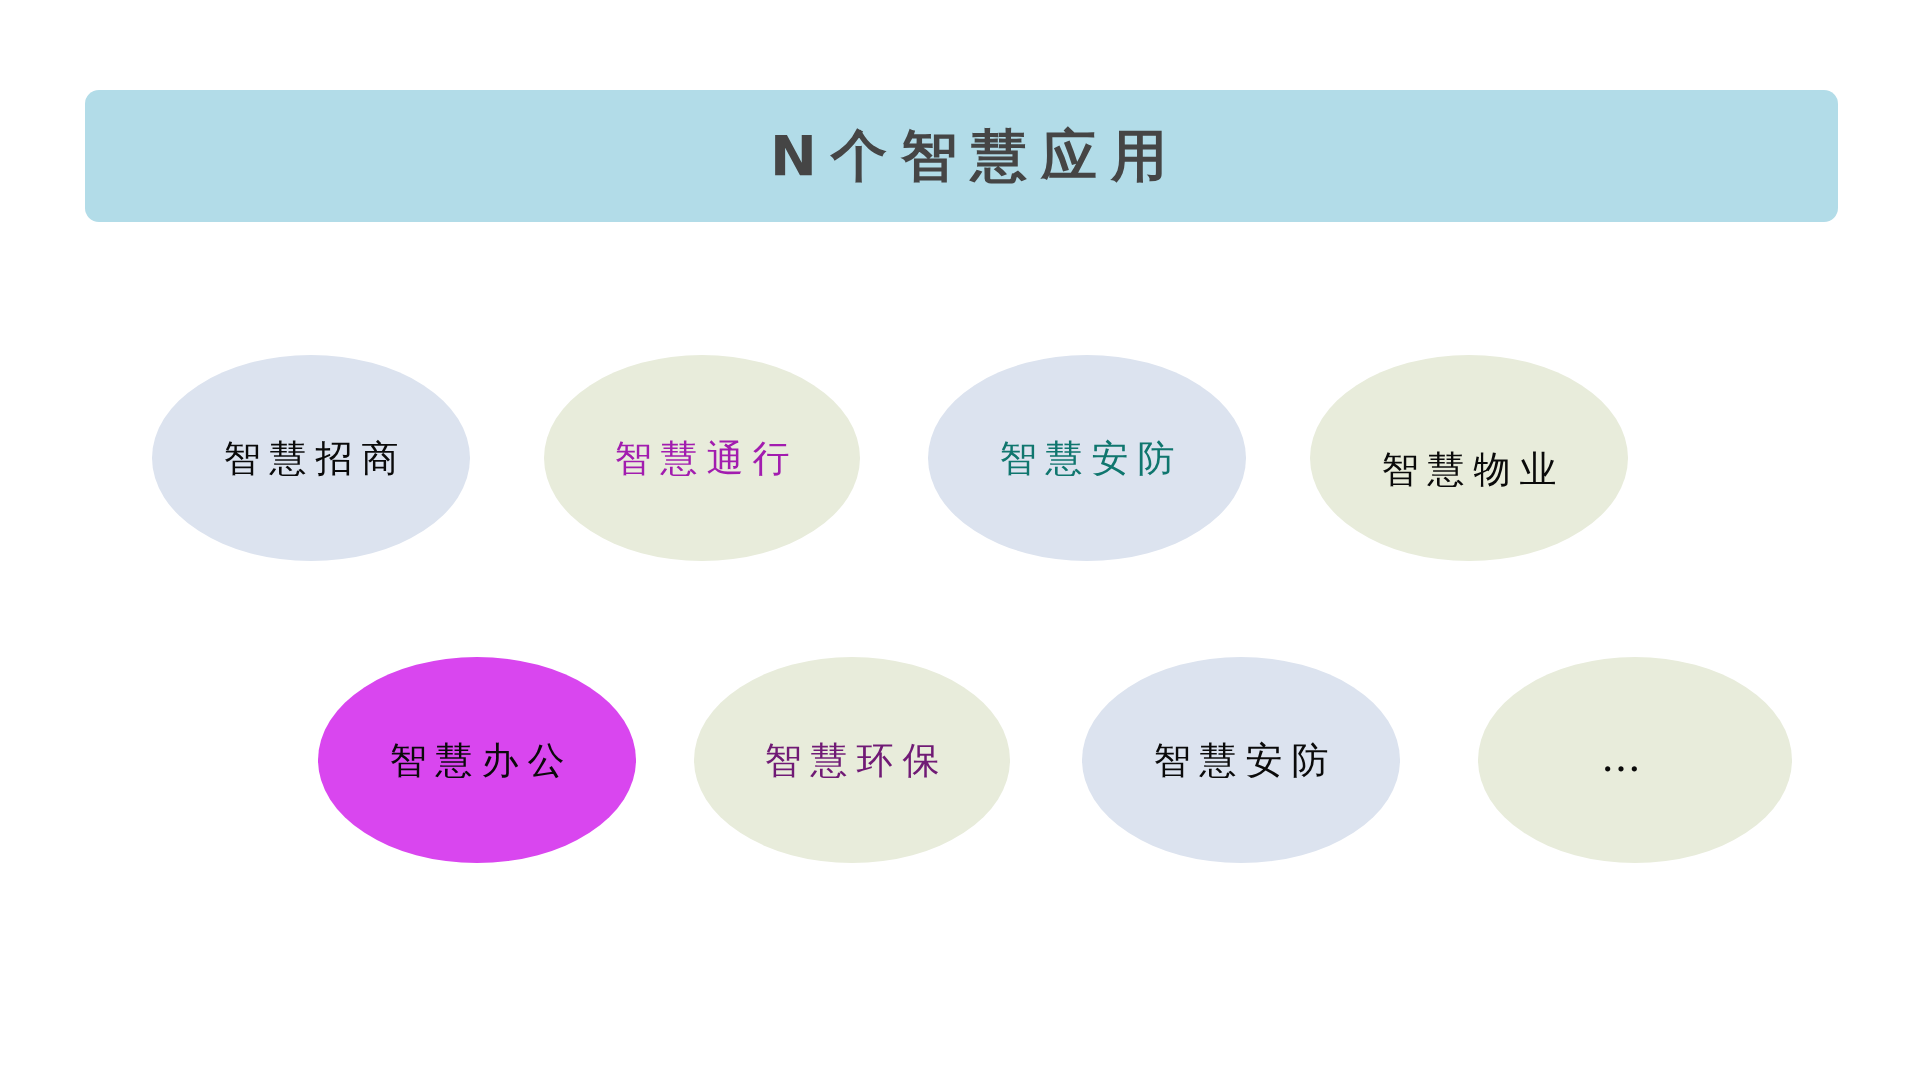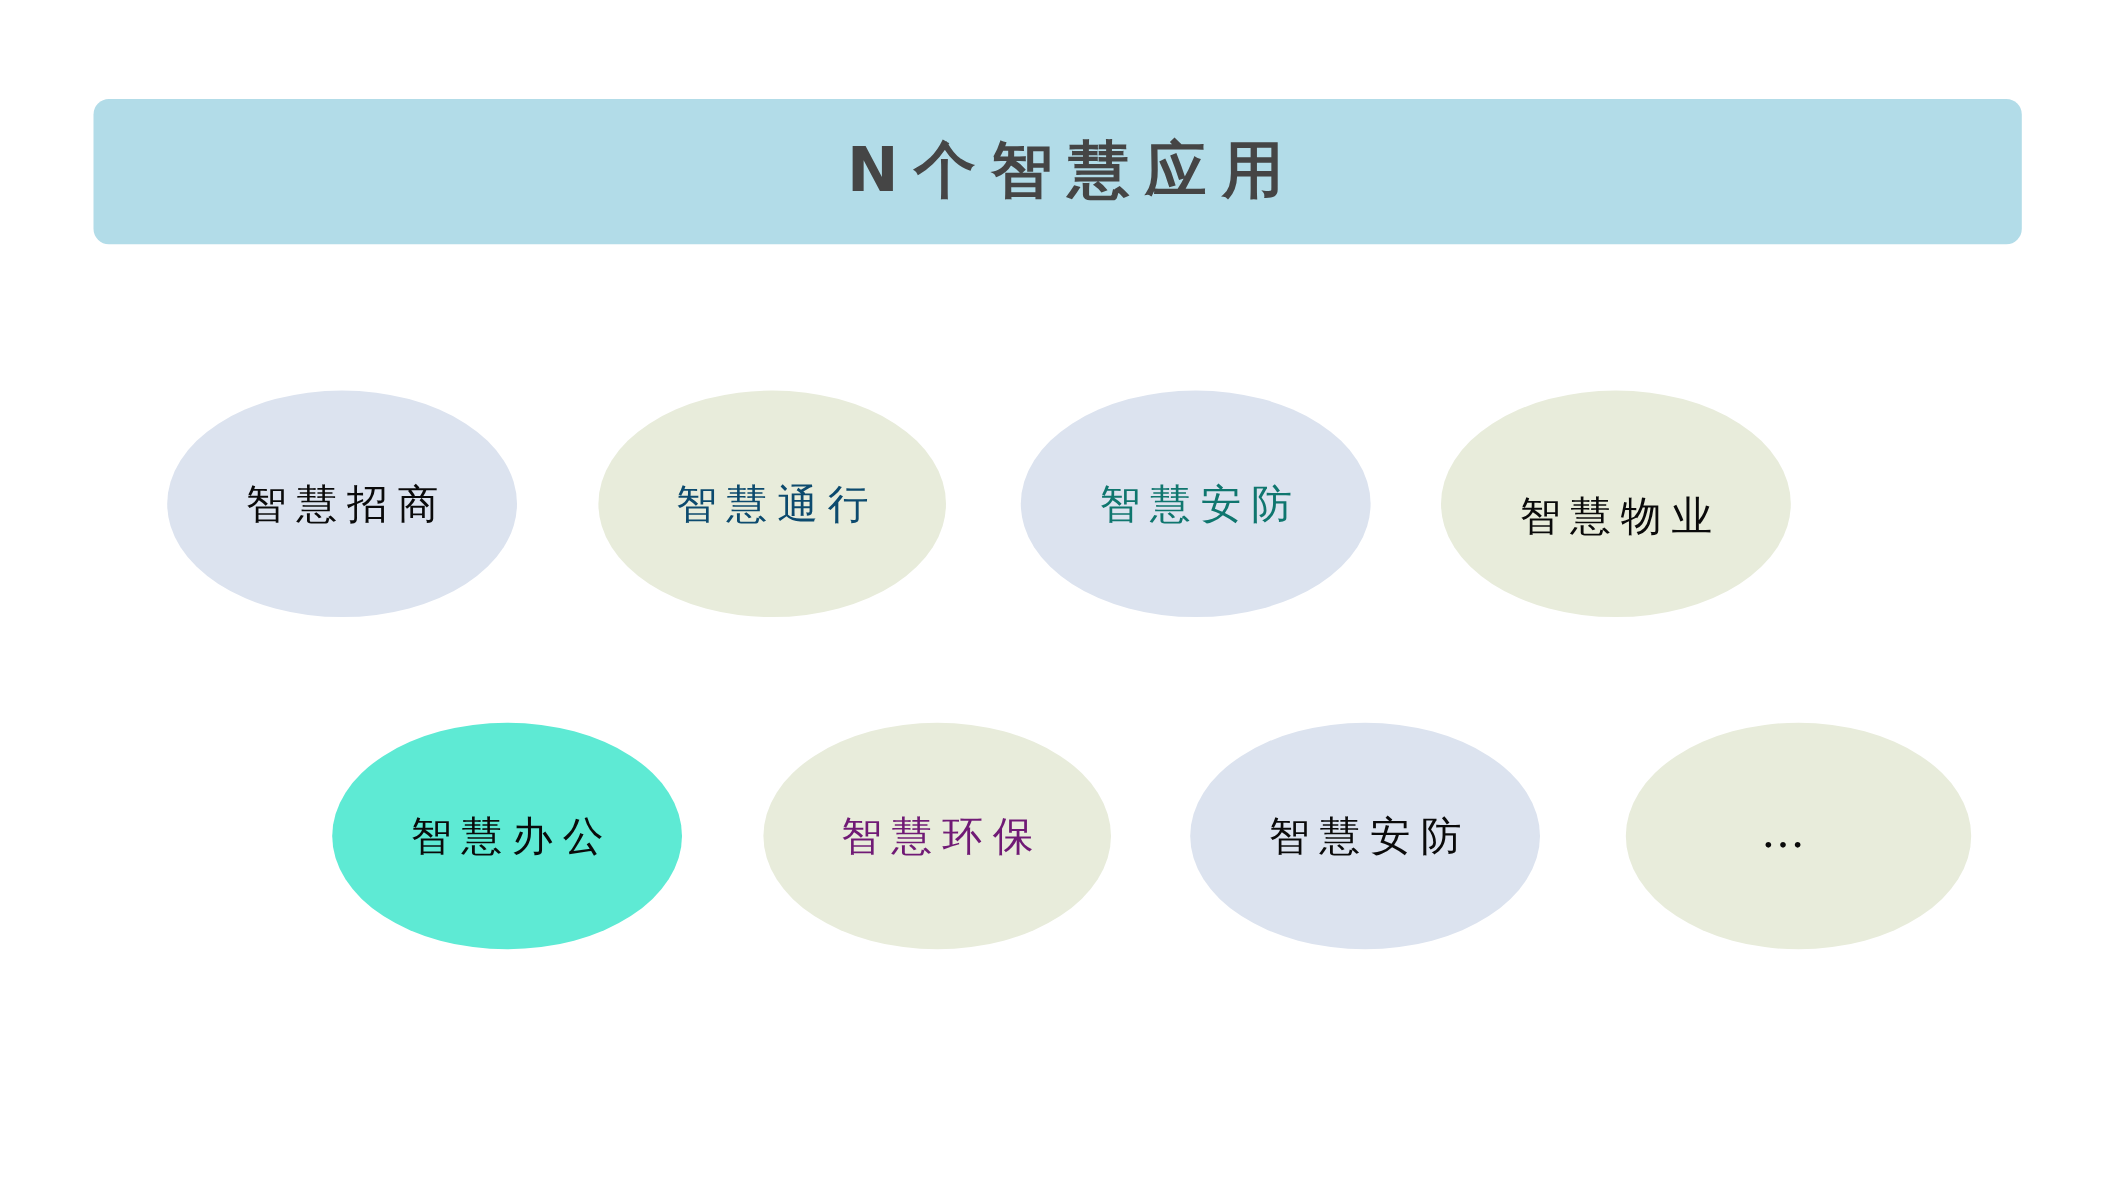--- a/index.html
+++ b/index.html
@@ -81,29 +81,29 @@
 
   <div class="banner" style="background: rgb(178, 220, 232); padding-left: 14px;">
     <div class="banner-title" style="color: rgb(69, 69, 69);">N个智慧应用</div>
   </div>
 
   <div id="nodes-layer">
       <div class="node" style="left: 152px; top: 355px; width: 318px; height: 206px; background: rgb(220, 227, 239);">
         <span class="node-label" style="color: rgb(10, 10, 10);">智慧招商</span>
       </div>
       <div class="node" style="left: 544px; top: 355px; width: 316px; height: 206px; background: rgb(232, 236, 219);">
-        <span class="node-label" style="color: #0c4a6e;">智慧通行</span>
+        <span class="node-label" style="color: #a21caf;">智慧通行</span>
       </div>
       <div class="node" style="left: 928px; top: 355px; width: 318px; height: 206px; background: rgb(220, 227, 239);">
         <span class="node-label" style="color: #0f766e;">智慧安防</span>
       </div>
       <div class="node" style="left: 1310px; top: 355px; width: 318px; height: 206px; background: rgb(232, 236, 219);">
         <span class="node-label" style="color: rgb(10, 10, 10); margin-top: 23px;">智慧物业</span>
       </div>
-      <div class="node" style="left: 302px; top: 657px; width: 318px; height: 206px; background: #5eead4;">
+      <div class="node" style="left: 318px; top: 657px; width: 318px; height: 206px; background: #d946ef;">
         <span class="node-label" style="color: rgb(10, 10, 10);">智慧办公</span>
       </div>
       <div class="node" style="left: 694px; top: 657px; width: 316px; height: 206px; background: rgb(232, 236, 219);">
         <span class="node-label" style="color: #701a75;">智慧环保</span>
       </div>
       <div class="node" style="left: 1082px; top: 657px; width: 318px; height: 206px; background: rgb(220, 227, 239);">
         <span class="node-label" style="color: rgb(10, 10, 10);">智慧安防</span>
       </div>
       <div class="node" style="left: 1478px; top: 657px; width: 314px; height: 206px; background: rgb(232, 236, 219);">
         <span class="node-label ellipsis-label" style="color: rgb(10, 10, 10);">…</span>

